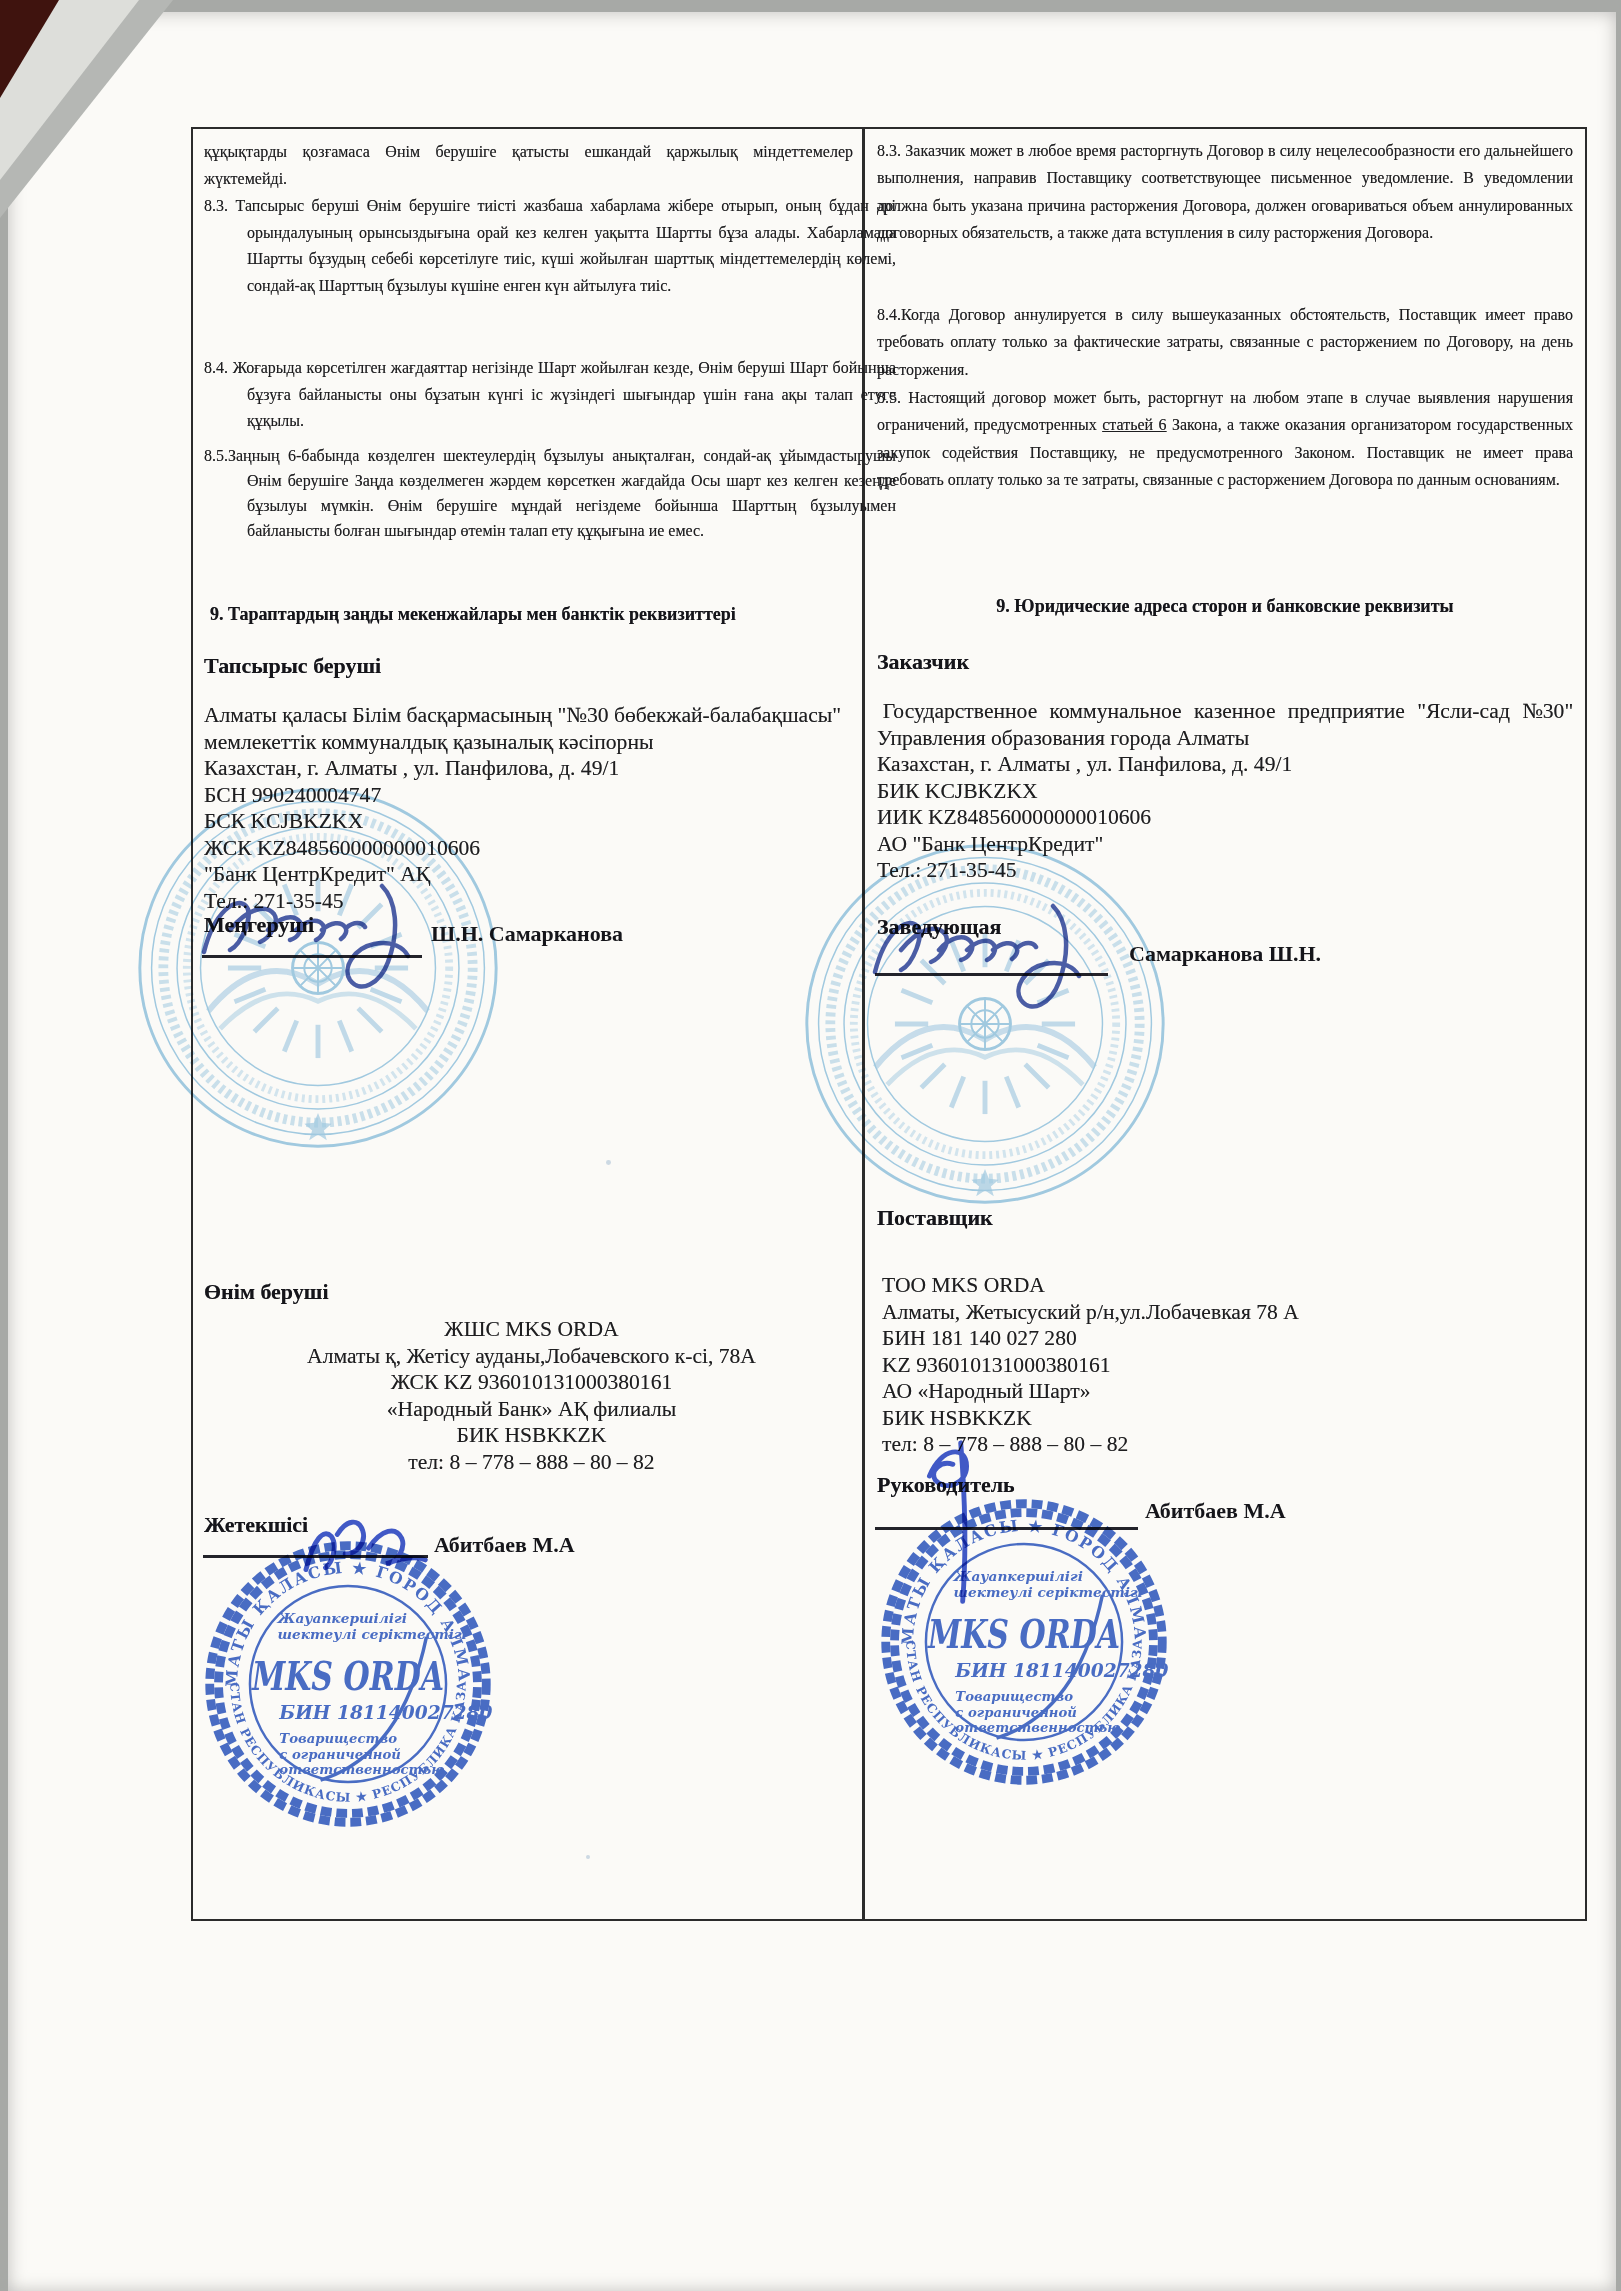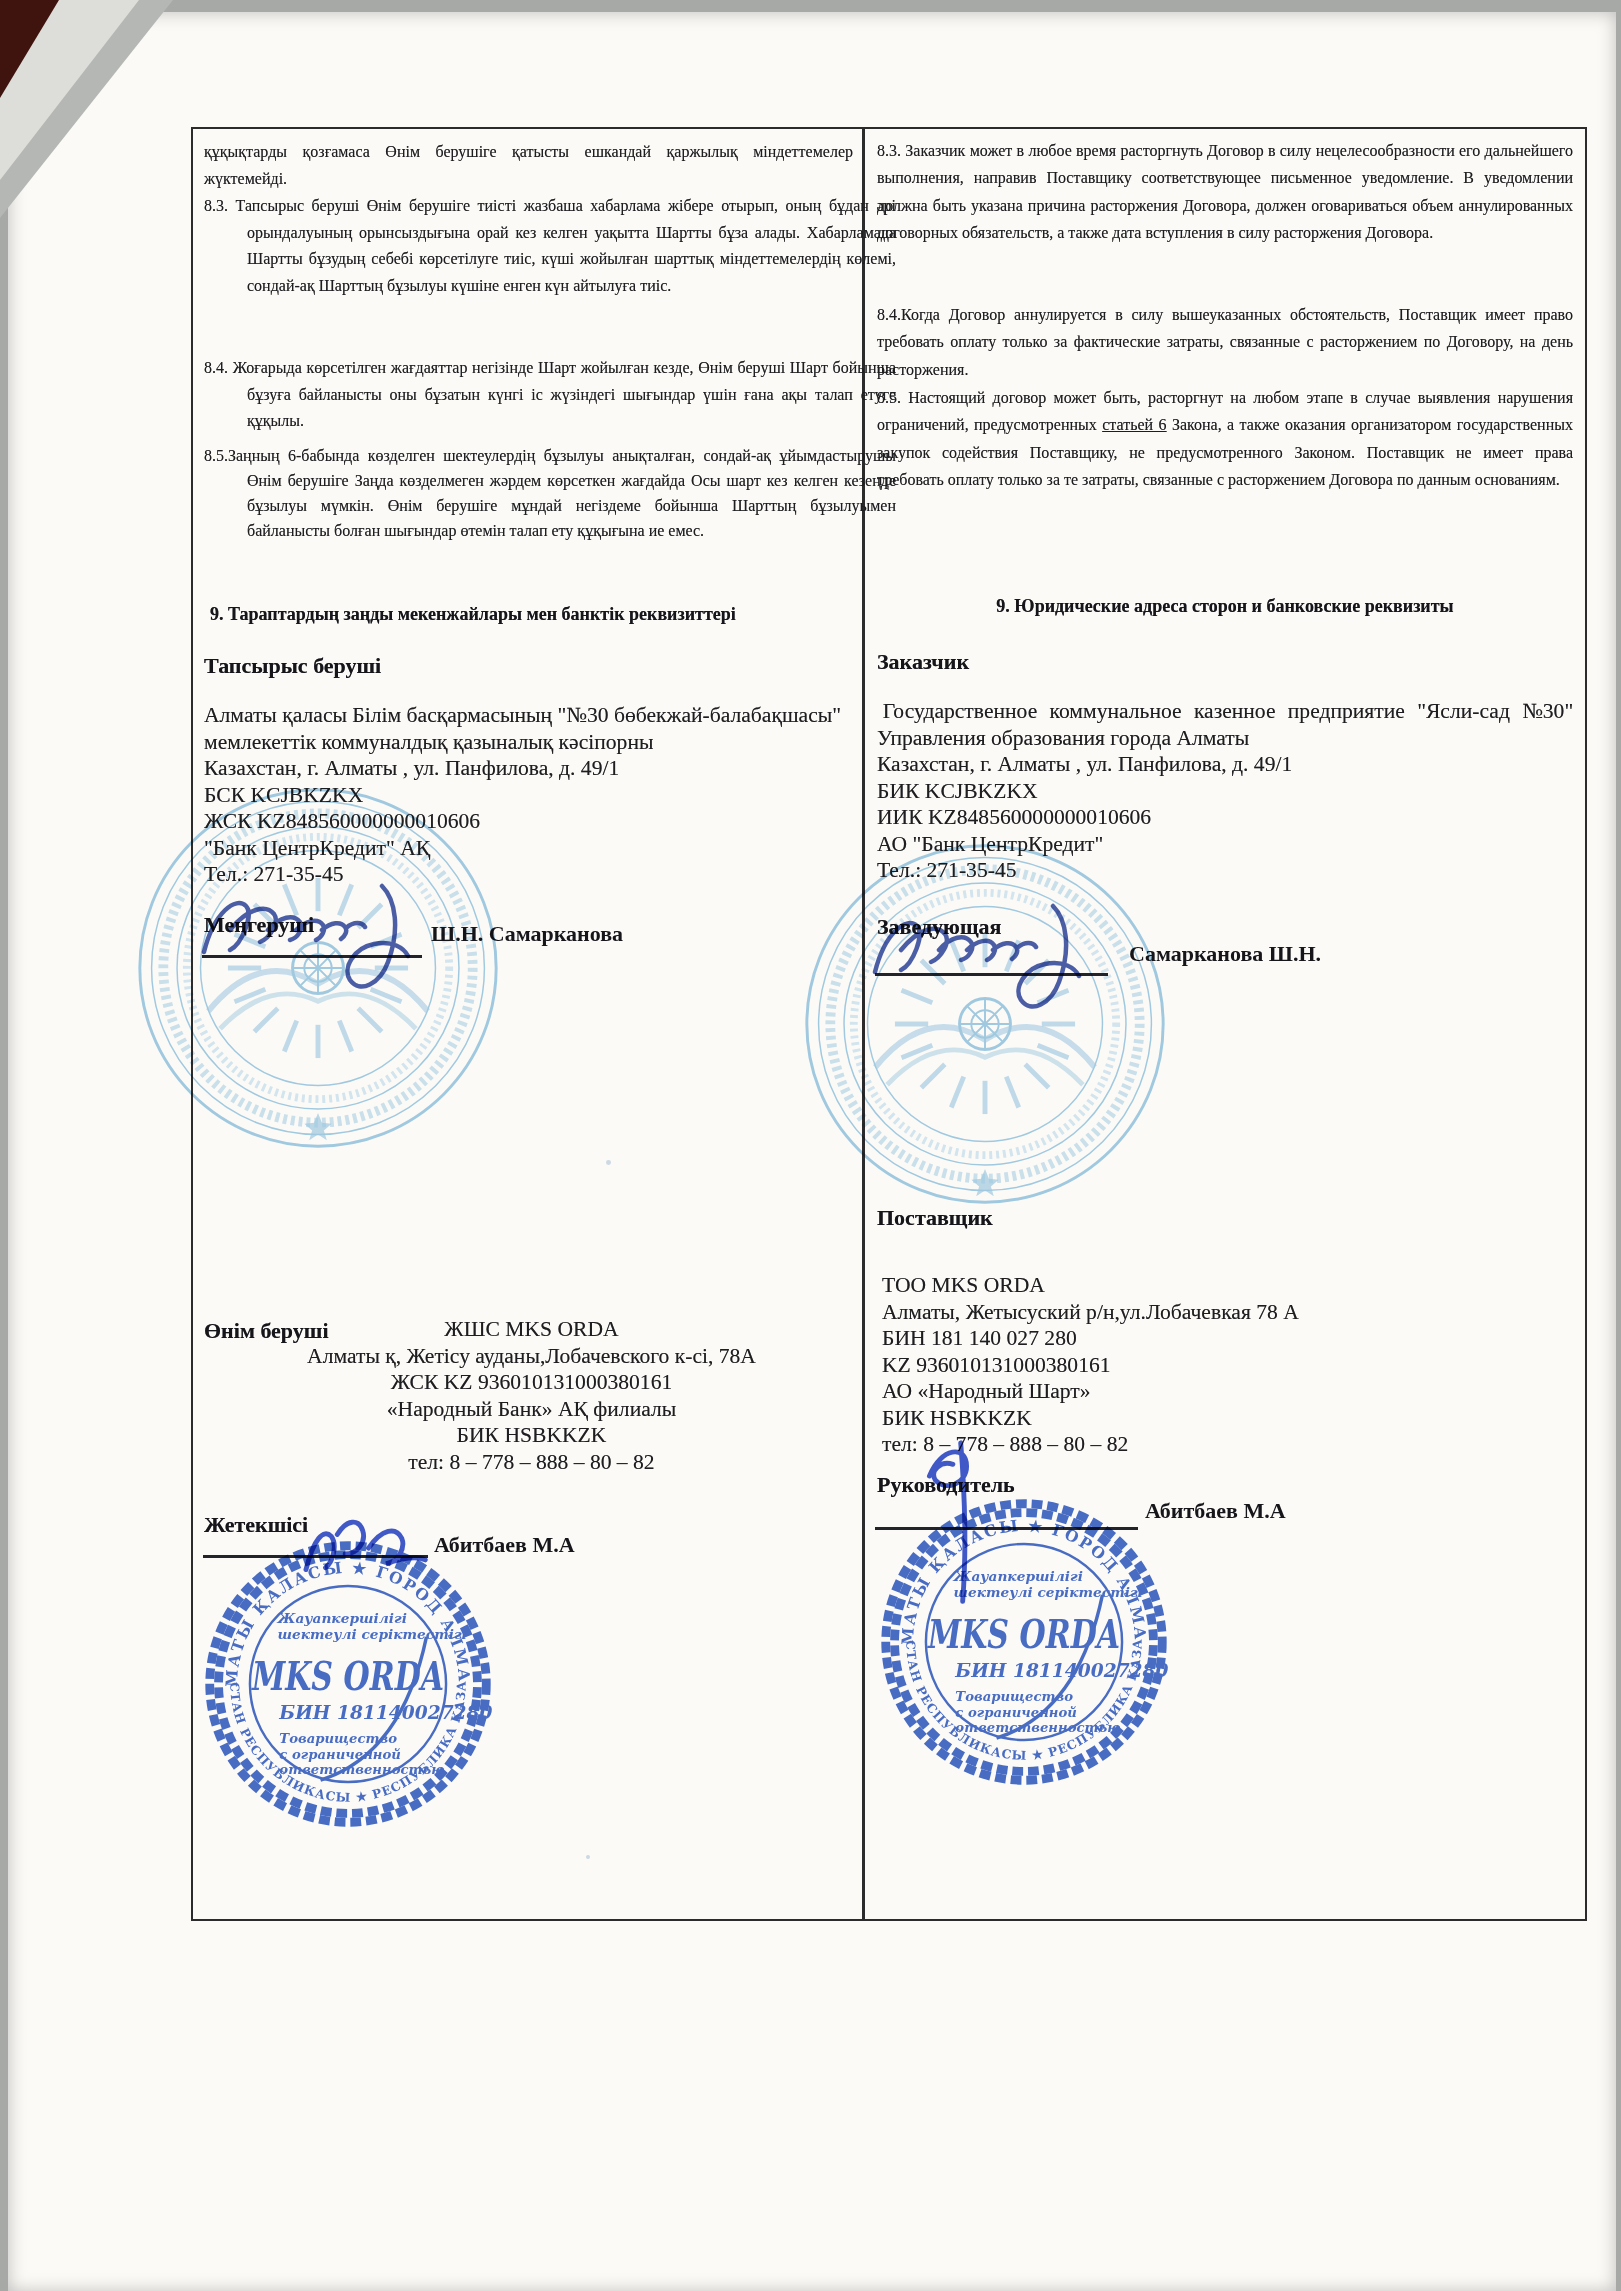--- a/index.html
+++ b/index.html
@@ -65,31 +65,32 @@
   <div class="abs para tight hang" style="left:204px;top:443px;width:649px;">8.5.Заңның 6-бабында көзделген шектеулердің бұзылуы анықталған, сондай-ақ ұйымдастырушы Өнім берушіге Заңда көзделмеген жәрдем көрсеткен жағдайда Осы  шарт кез келген кезеңде бұзылуы мүмкін. Өнім берушіге мұндай негіздеме бойынша Шарттың бұзылуымен байланысты болған шығындар өтемін талап ету құқығына ие емес.</div>
 
   <div class="abs heading" style="left:210px;top:604px;width:643px;">9. Тараптардың заңды мекенжайлары мен банктік реквизиттері</div>
 
   <div class="abs label" style="left:204px;top:653px;">Тапсырыс беруші</div>
 
   <div class="abs lines" style="left:204px;top:702px;width:649px;">
     <div>Алматы қаласы Білім басқармасының "№30 бөбекжай-балабақшасы"</div>
     <div>мемлекеттік коммуналдық қазыналық кәсіпорны</div>
     <div>Казахстан, г. Алматы , ул. Панфилова, д. 49/1</div>
+    <div>БСН 990240004747</div>
     <div>БСК KCJBKZKX</div>
     <div>ЖСК KZ848560000000010606</div>
     <div>"Банк ЦентрКредит" АҚ</div>
     <div>Тел.: 271-35-45</div>
   </div>
 
   <div class="abs label" style="left:204px;top:912px;">Меңгеруші</div>
   <div class="abs uline" style="left:202px;top:955px;width:220px;"></div>
   <div class="abs name" style="left:431px;top:921px;">Ш.Н. Самарканова</div>
 
-  <div class="abs label" style="left:204px;top:1279px;margin-top:39px;">Өнім беруші</div>
+  <div class="abs label" style="left:204px;top:1279px;">Өнім беруші</div>
 
   <div class="abs lines" style="left:210px;top:1316px;width:643px;text-align:center;">
     <div>ЖШС  MKS ORDA</div>
     <div>Алматы қ, Жетісу ауданы,Лобачевского к-сі, 78А</div>
     <div>ЖСК   KZ 936010131000380161</div>
     <div>«Народный Банк» АҚ филиалы</div>
     <div>БИК HSBKKZK</div>
     <div>тел: 8 – 778 – 888 – 80 – 82</div>
   </div>
 

